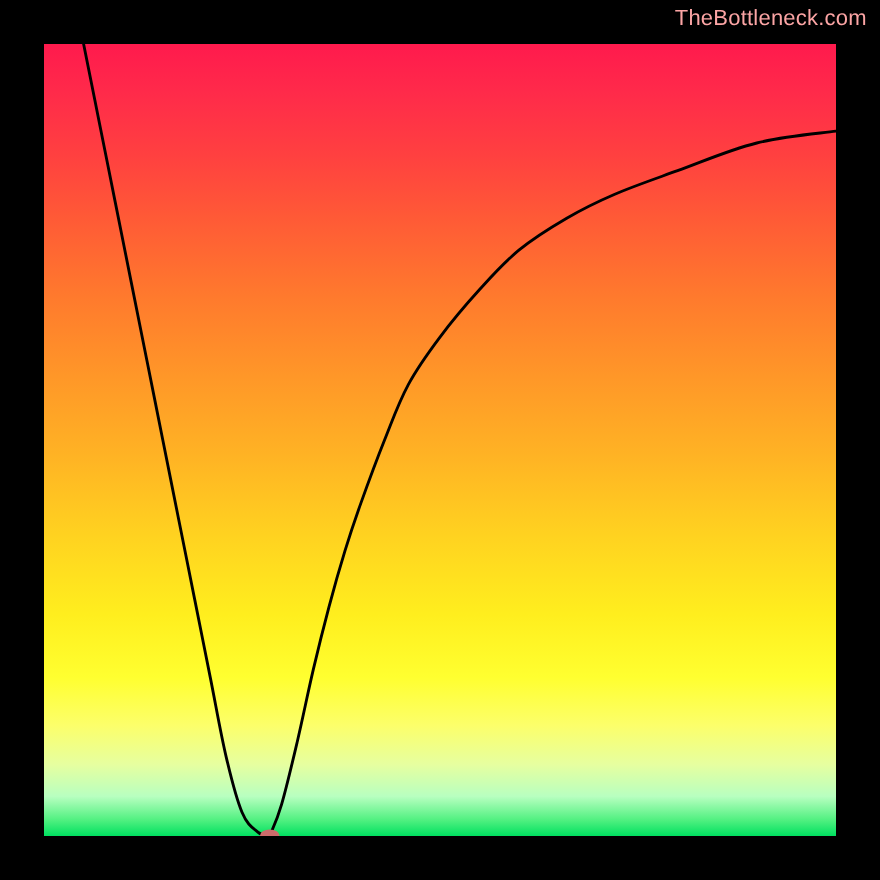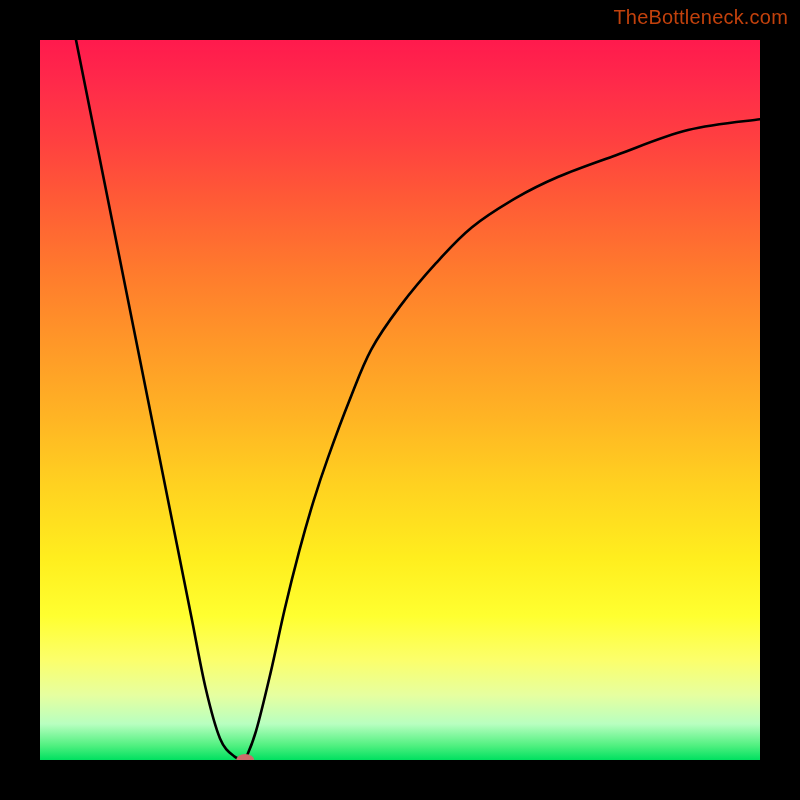--- a/index.html
+++ b/index.html
@@ -39,21 +39,21 @@
       #e6ffa0 91%,
       #b8ffc0 95%,
       #50f080 98%,
       #00e060 100%
     );
   }
   .watermark {
     position: absolute;
     top: 6px;
     right: 12px;
-    color: #c2410c;
+    color: #fca5a5;
     font-size: 20px;
     font-weight: 500;
     letter-spacing: 0.2px;
     user-select: none;
   }
   .curve {
     position: absolute;
     left: 0;
     top: 0;
     width: 720px;

